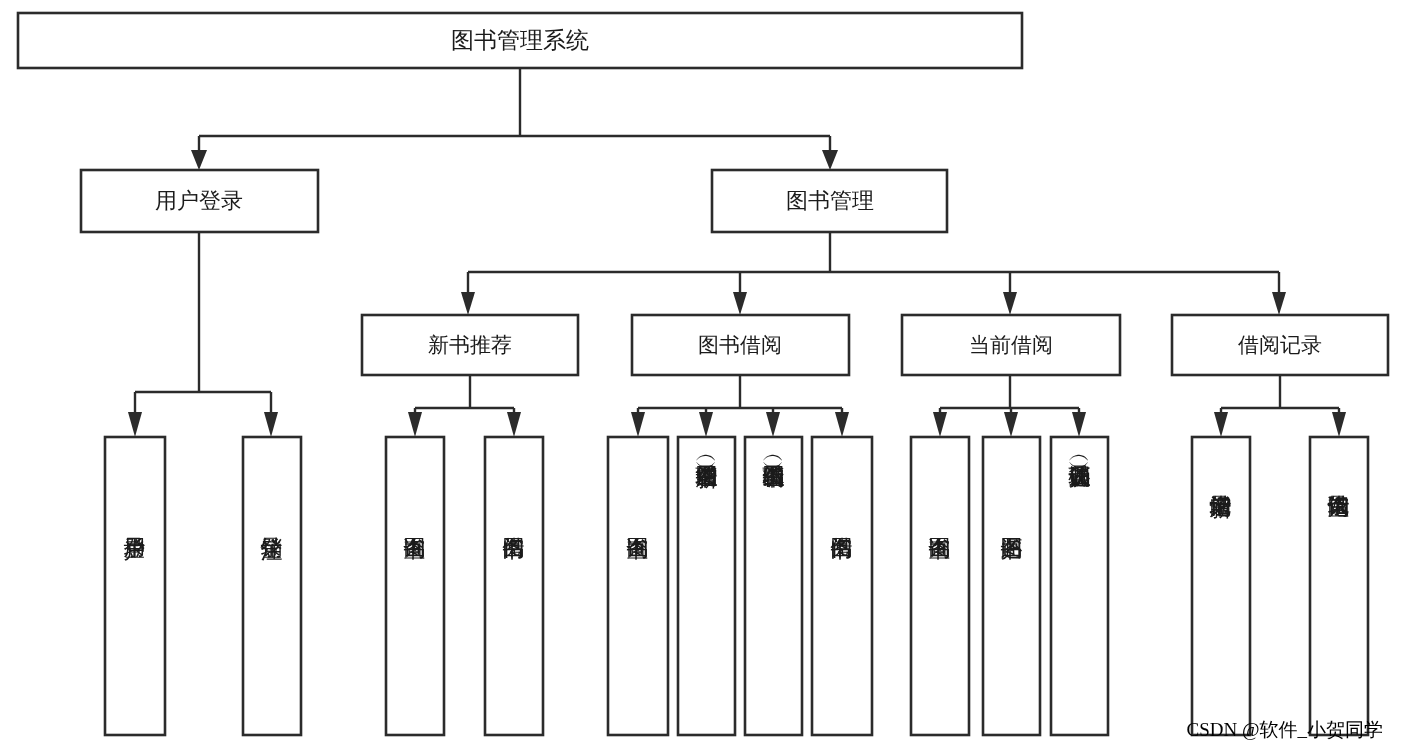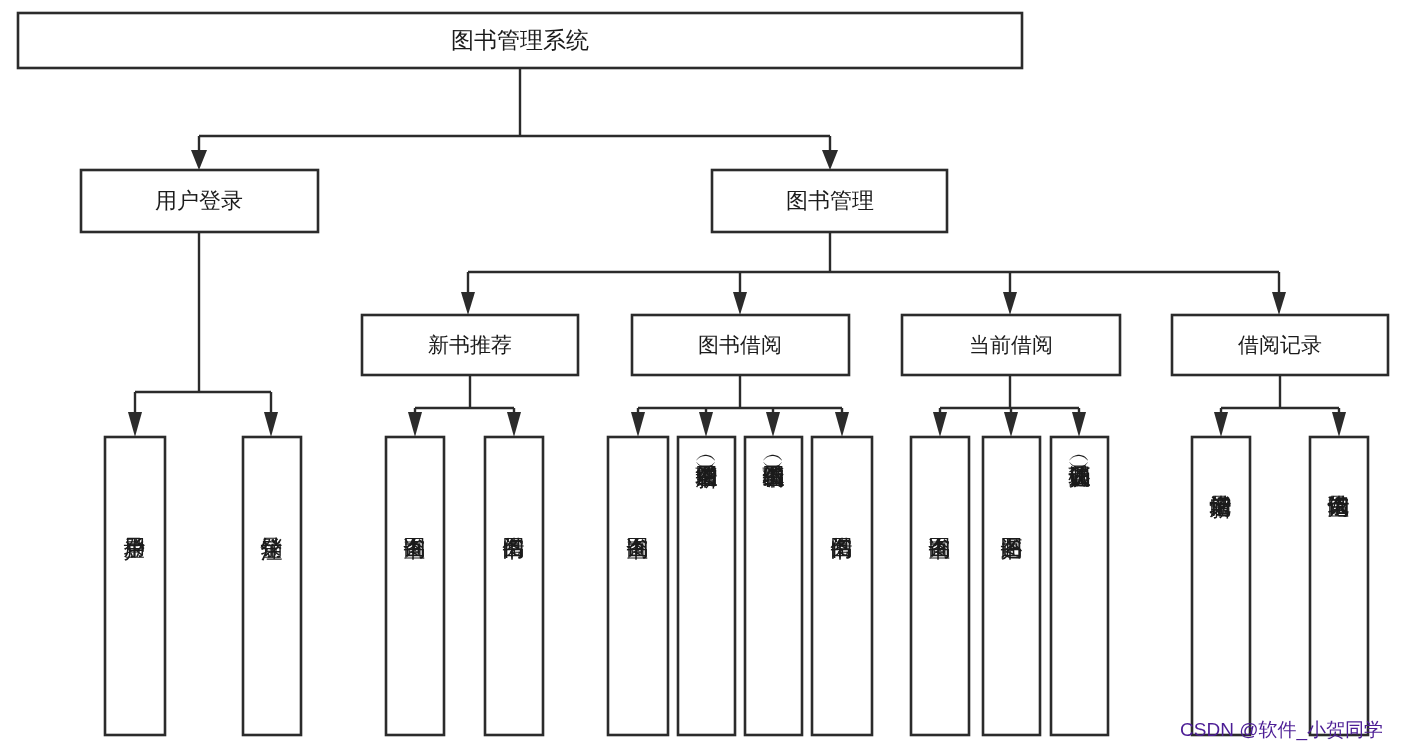--- a/index.html
+++ b/index.html
@@ -55,23 +55,23 @@
     fill: none;
   }
   .arrow-head {
     fill: #2b2b2b;
     stroke: none;
   }
   .watermark {
     position: absolute;
     right: 8px;
     bottom: 4px;
-    font-family: Liberation Sans, sans-serif;
+    font-family: Liberation Serif, serif;
     font-size: 19px;
-    color: #4c1d95;
+    color: #000000;
     white-space: nowrap;
     user-select: none;
   }
 </style>
 </head>
 <body>
 
 <div id="diagram-root">
 
   <svg class="flow" viewBox="0 0 1405 747">

